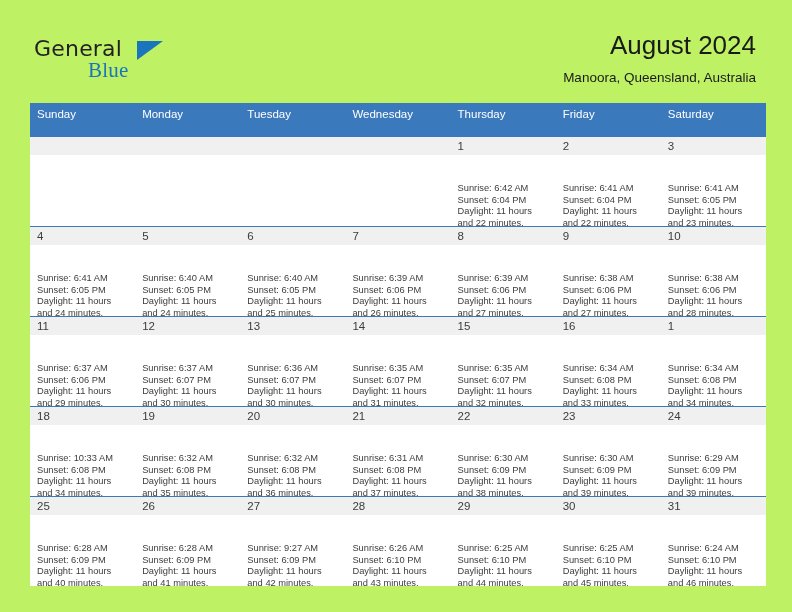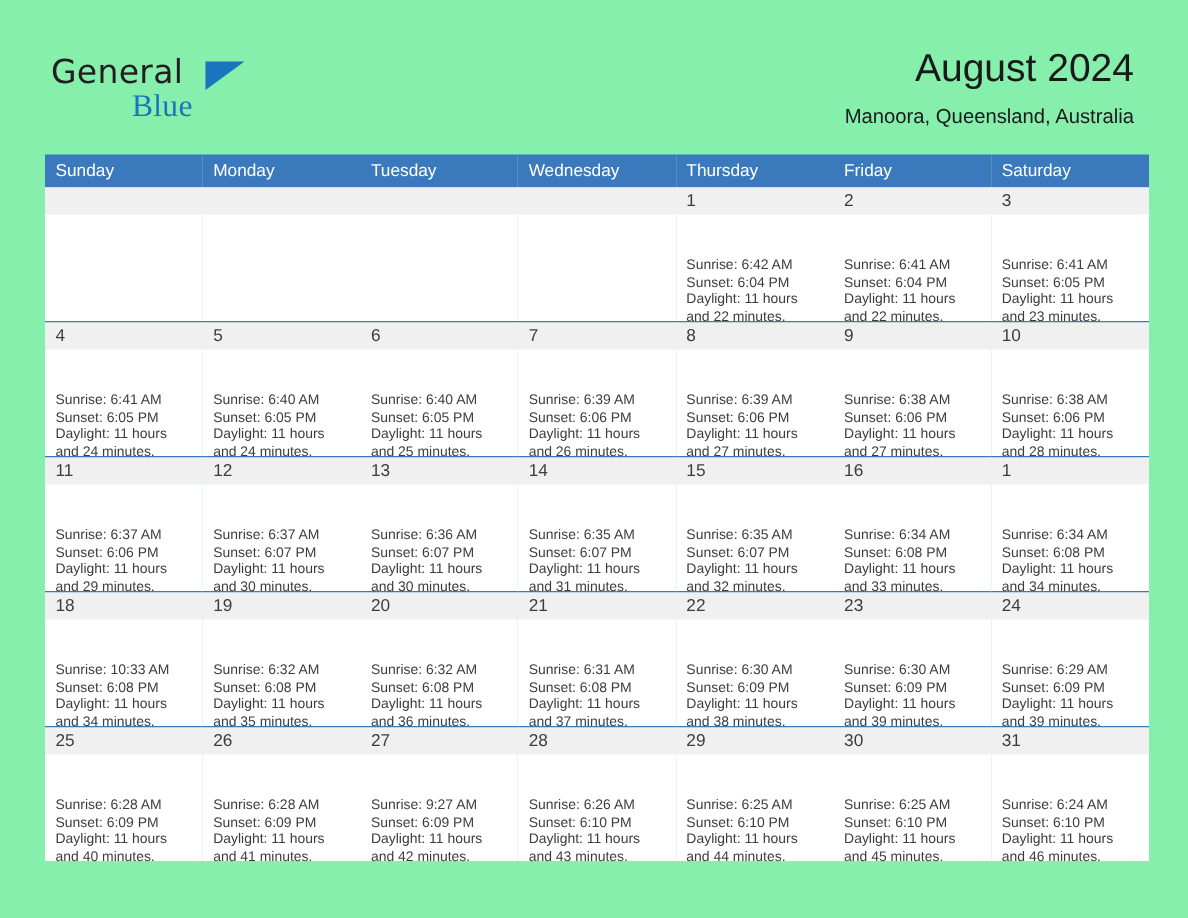--- a/index.html
+++ b/index.html
@@ -9,21 +9,21 @@
     width: 792px;
     height: 612px;
     background: #ffffff;
     font-family: "Liberation Sans", sans-serif;
     color: #000000;
   }
   .page {
     position: relative;
     width: 792px;
     height: 612px;
-    background: #86efac;
+    background: #bef264;
     overflow: hidden;
   }
 
   
   .header {
     position: absolute;
     left: 0; top: 0;
     width: 792px;
     height: 103px;
   }
@@ -93,21 +93,21 @@
     width: 736px;
     border-collapse: collapse;
     table-layout: fixed;
   }
   .calendar th {
     background: #3b79bd;
     color: #ffffff;
     font-size: 11.5px;
     font-weight: normal;
     text-align: left;
-    padding: 5px 0 5px 7px;
+    padding: 5px 0 17px 7px;
     height: 21px;
     border: none;
   }
   .calendar td {
     width: 105.14px;
     height: 89px;
     vertical-align: top;
     padding: 0;
     border-top: 1px solid #3b79bd;
     background: #ffffff;

